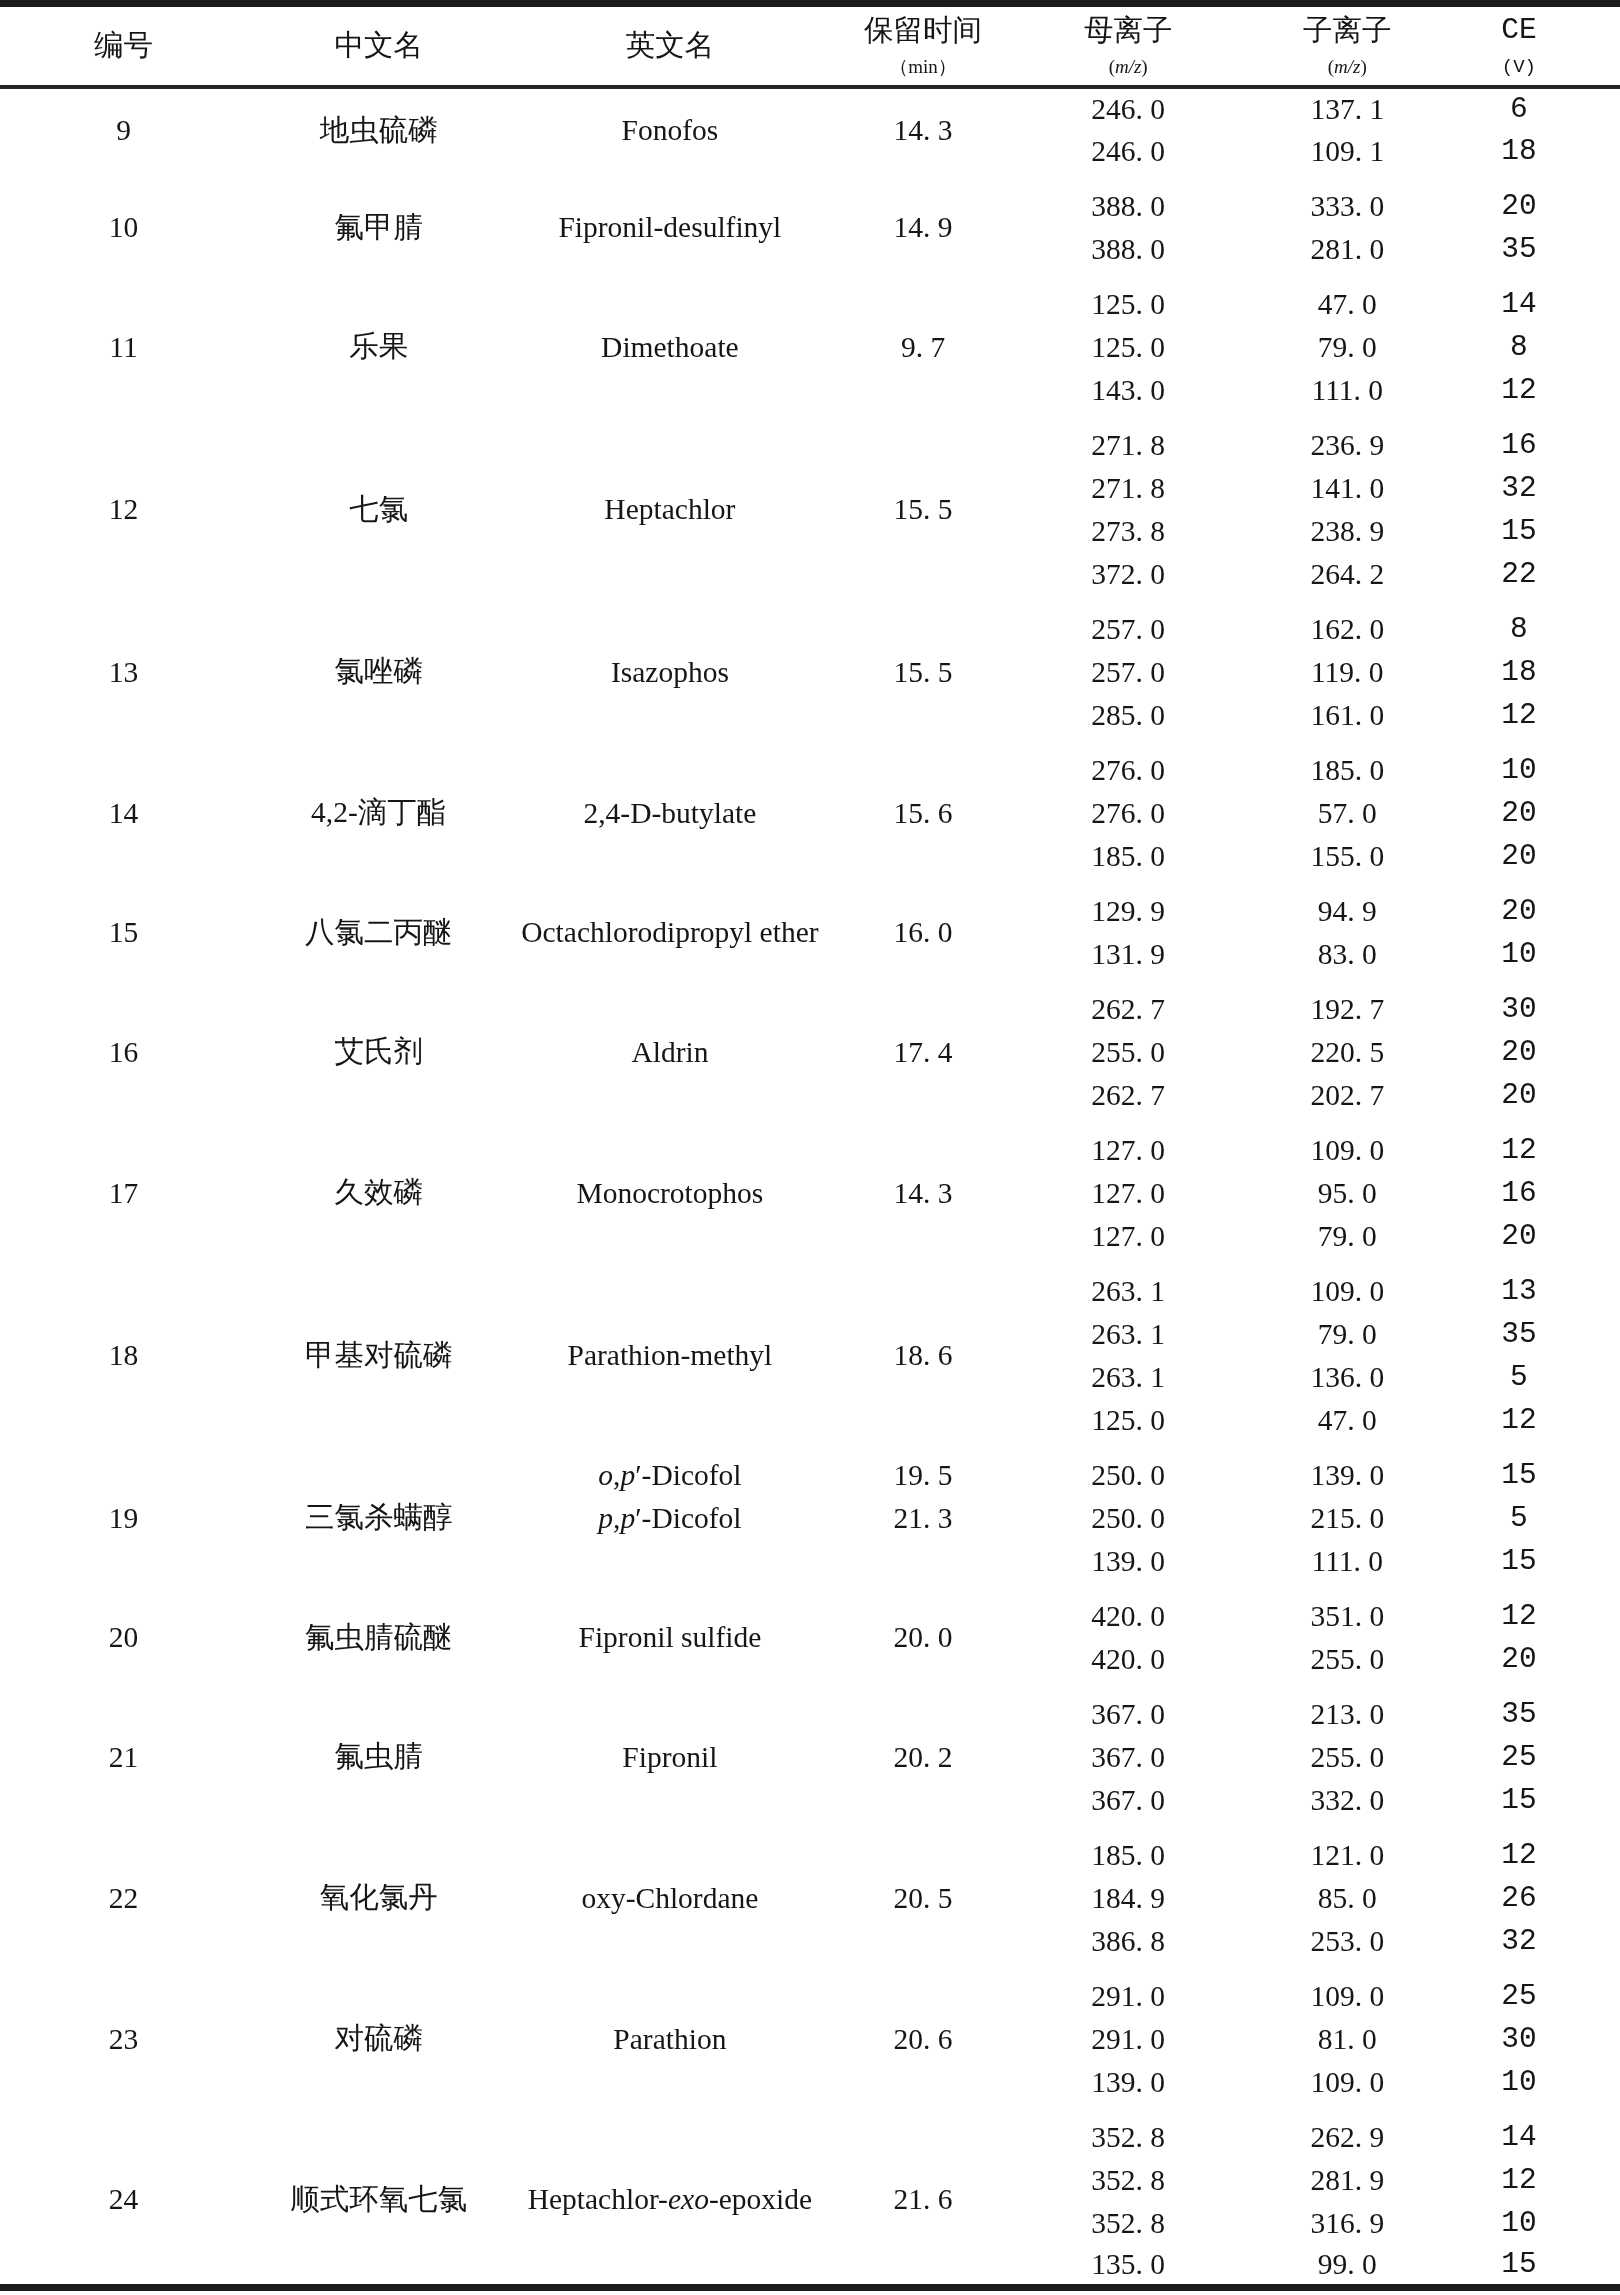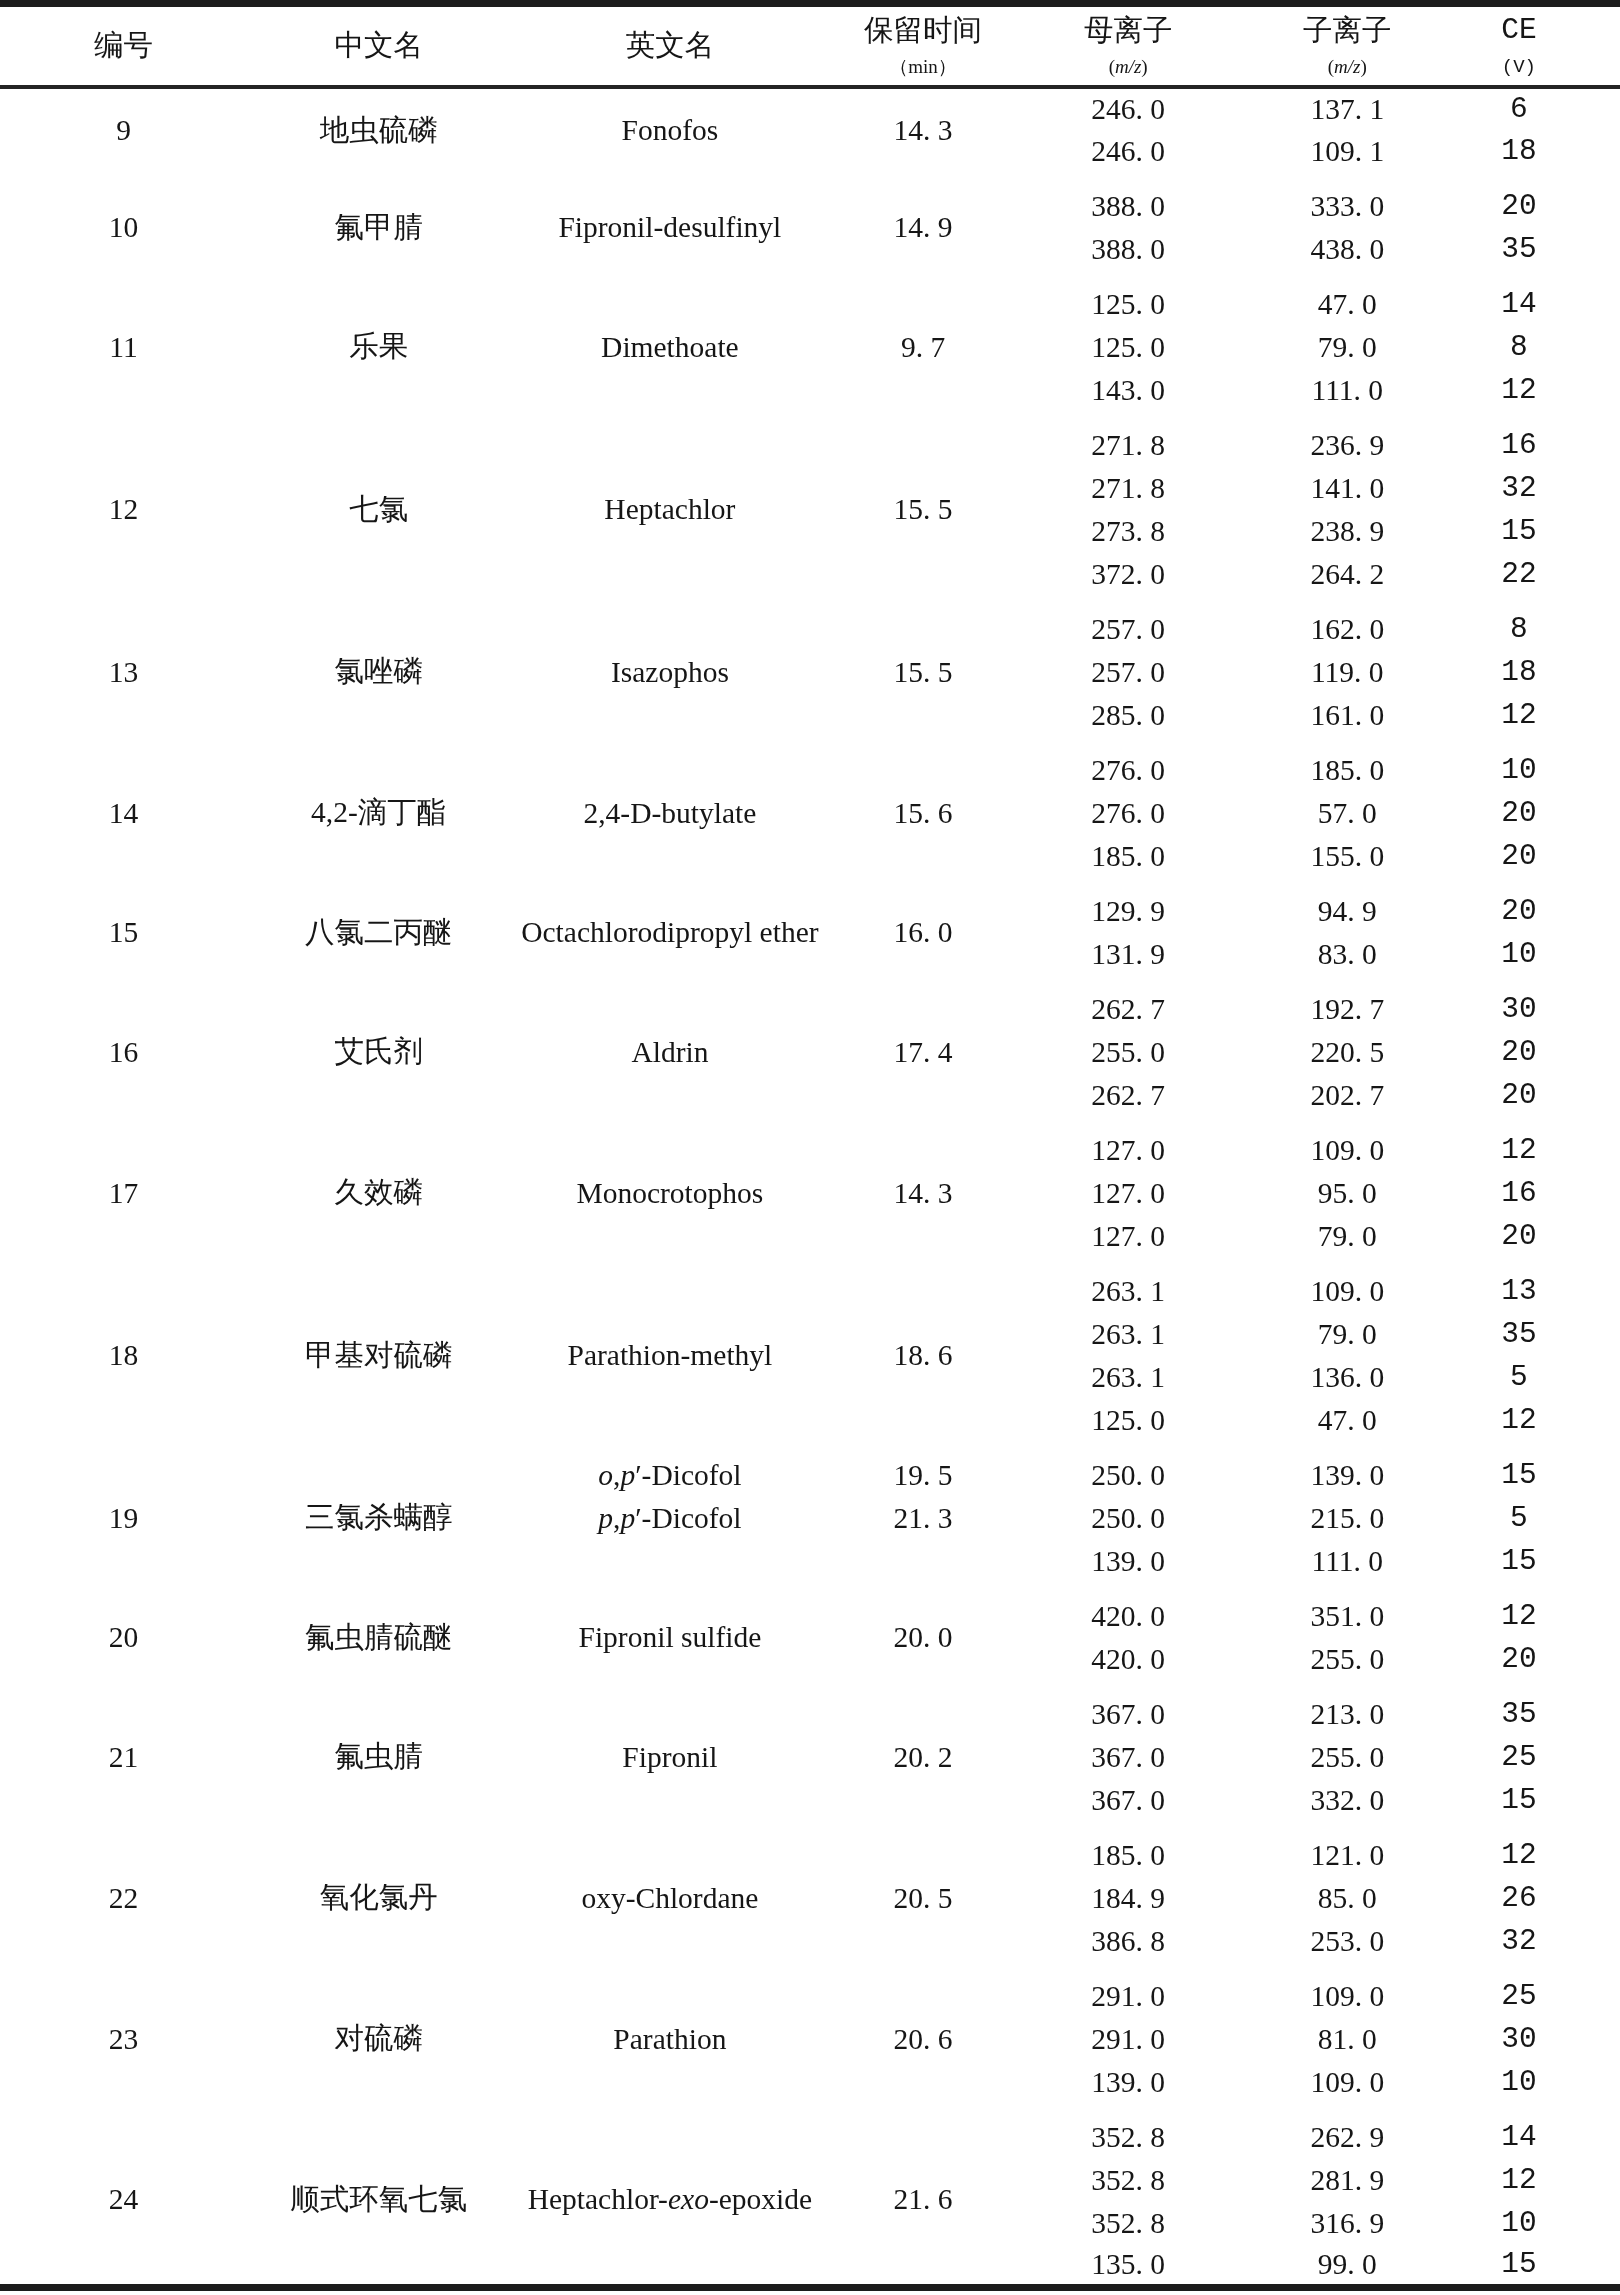--- a/index.html
+++ b/index.html
@@ -112,21 +112,21 @@
           <td class="c-no" rowspan="2">10</td>
           <td class="c-cn" rowspan="2">氟甲腈</td>
           <td class="c-en" rowspan="2">Fipronil-desulfinyl</td>
           <td class="c-rt" rowspan="2">14. 9</td>
           <td class="c-p">388. 0</td>
           <td class="c-d">333. 0</td>
           <td class="c-ce">20</td>
         </tr>
         <tr class="trow">
           <td class="c-p">388. 0</td>
-          <td class="c-d">438. 0</td>
+          <td class="c-d">281. 0</td>
           <td class="c-ce">35</td>
         </tr>
         <tr class="gspacer">
           <td colspan="7"></td>
         </tr>
         <tr class="trow">
           <td class="c-no" rowspan="3">11</td>
           <td class="c-cn" rowspan="3">乐果</td>
           <td class="c-en" rowspan="3">Dimethoate</td>
           <td class="c-rt" rowspan="3">9. 7</td>

